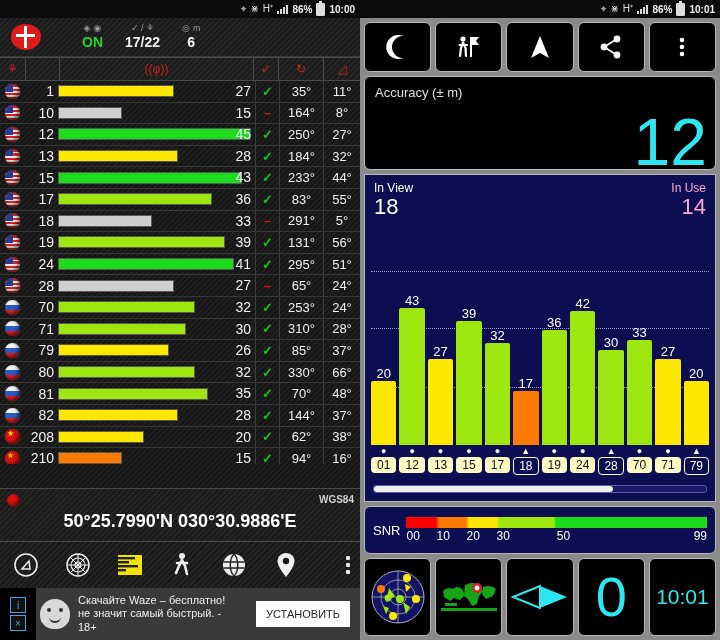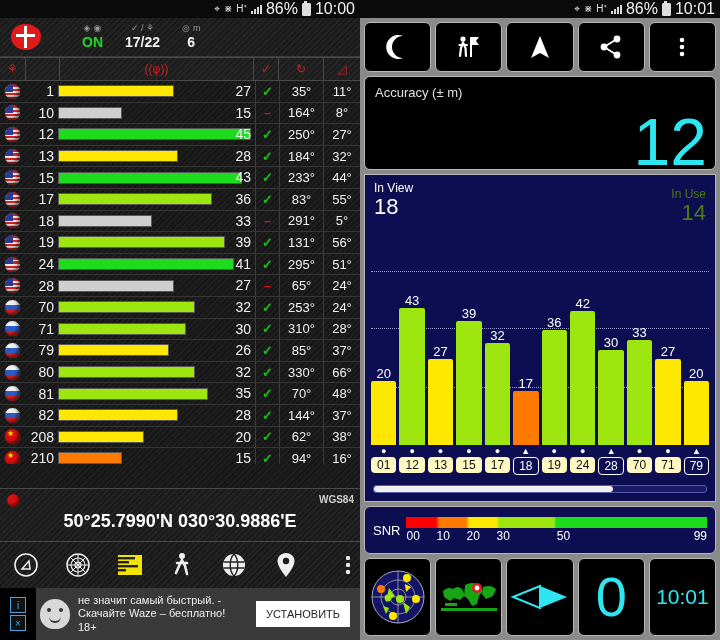--- a/index.html
+++ b/index.html
@@ -4,21 +4,21 @@
 <style>
   html,body{margin:0;padding:0;background:#000;}
   body{width:720px;height:640px;overflow:hidden;font-family:"Liberation Sans",sans-serif;}
   .screen{position:relative;width:720px;height:640px;display:flex;}
   .panel{position:relative;width:360px;height:640px;overflow:hidden;}
 
   
   .statusbar{height:18px;background:#0b0b0b;display:flex;align-items:center;justify-content:flex-end;
     padding-right:5px;gap:4px;color:#e8e8e8;font-size:11px;}
   .sb-ico{display:inline-block;line-height:1;font-size:10px;color:#e0e0e0;}
-  .sb-txt{font-size:16px;color:#f0f0f0;letter-spacing:0px;}
+  .sb-txt{font-size:10px;color:#f0f0f0;letter-spacing:0px;font-weight:bold;}
   .bars{display:inline-flex;align-items:flex-end;gap:1px;height:9px;}
   .bars i{display:block;width:2px;background:#dcdcdc;}
   .bars i:nth-child(1){height:3px}.bars i:nth-child(2){height:5px}
   .bars i:nth-child(3){height:7px}.bars i:nth-child(4){height:9px}
   .batt{width:7px;height:11px;border:1.3px solid #ddd;border-radius:1px;position:relative;background:#ddd;}
   .batt:before{content:"";position:absolute;top:-3px;left:1.5px;width:3px;height:2px;background:#ddd;}
 
   
   .lp{background:#1a1a1a;height:622px;display:flex;flex-direction:column;
       background-image:repeating-linear-gradient(135deg,#1f1f1f 0 2px,#161616 2px 4px);}
@@ -115,21 +115,21 @@
   .card-acc{flex:1;padding:8px 10px;box-sizing:border-box;position:relative;}
   .card-lbl{color:#e0e0e0;font-size:13px;}
   .fixline{display:flex;align-items:center;gap:9px;margin-top:14px;}
   .fixdot{width:18px;height:18px;border-radius:50%;background:#16d816;}
   .fixtxt{color:#fff;font-size:24px;}
   .accval{position:absolute;right:8px;bottom:-6px;color:#2ee6ef;font-size:66px;line-height:66px;font-weight:normal;}
 
   .chart-card{background:#0d0d52;border:1.5px solid #b8b8b8;border-radius:0;flex:1;
       position:relative;overflow:hidden;}
   .inview{position:absolute;left:9px;top:6px;color:#fff;}
-  .inuse{position:absolute;right:9px;top:12px;color:#4d7c0f;text-align:right;}
+  .inuse{position:absolute;right:9px;top:6px;color:#f9a8d4;text-align:right;}
   .iv-lbl{font-size:12px;}
   .iv-num{font-size:22px;line-height:24px;}
   .gridline{position:absolute;left:6px;right:6px;height:0;border-top:1px dotted #9a9ad0;}
   .bars-area{position:absolute;left:6px;right:6px;bottom:56px;top:95px;display:flex;align-items:flex-end;gap:3px;}
   .bcol{flex:1;display:flex;flex-direction:column;align-items:center;justify-content:flex-end;height:100%;}
   .bval{color:#fff;font-size:13px;line-height:15px;}
   .bbar{width:100%;border-radius:2px 2px 0 0;}
   .axis{position:absolute;left:6px;right:6px;bottom:26px;display:flex;gap:3px;}
   .acol{flex:1;display:flex;flex-direction:column;align-items:center;gap:2px;}
   .amark{color:#fff;font-size:9px;line-height:8px;}
@@ -518,22 +518,22 @@
 
       <div class="ad">
         <div class="ad-left">
           <div class="ad-badge">i</div>
           <div class="ad-badge">×</div>
         </div>
         <div class="ad-icon">
             <div class="ad-smile"></div>
           </div>
         <div class="ad-txt">
+          <div>Скачайте Waze – бесплатно!</div>
           <div>не значит самый быстрый. -</div>
-          <div>Скачайте Waze – бесплатно!</div>
           <div>18+</div>
         </div>
         <div class="ad-btn">УСТАНОВИТЬ</div>
       </div>
     </div>
   </div>
 
   <div class="panel">
     <div class="statusbar">
       <span class="sb-ico">⌖</span>

